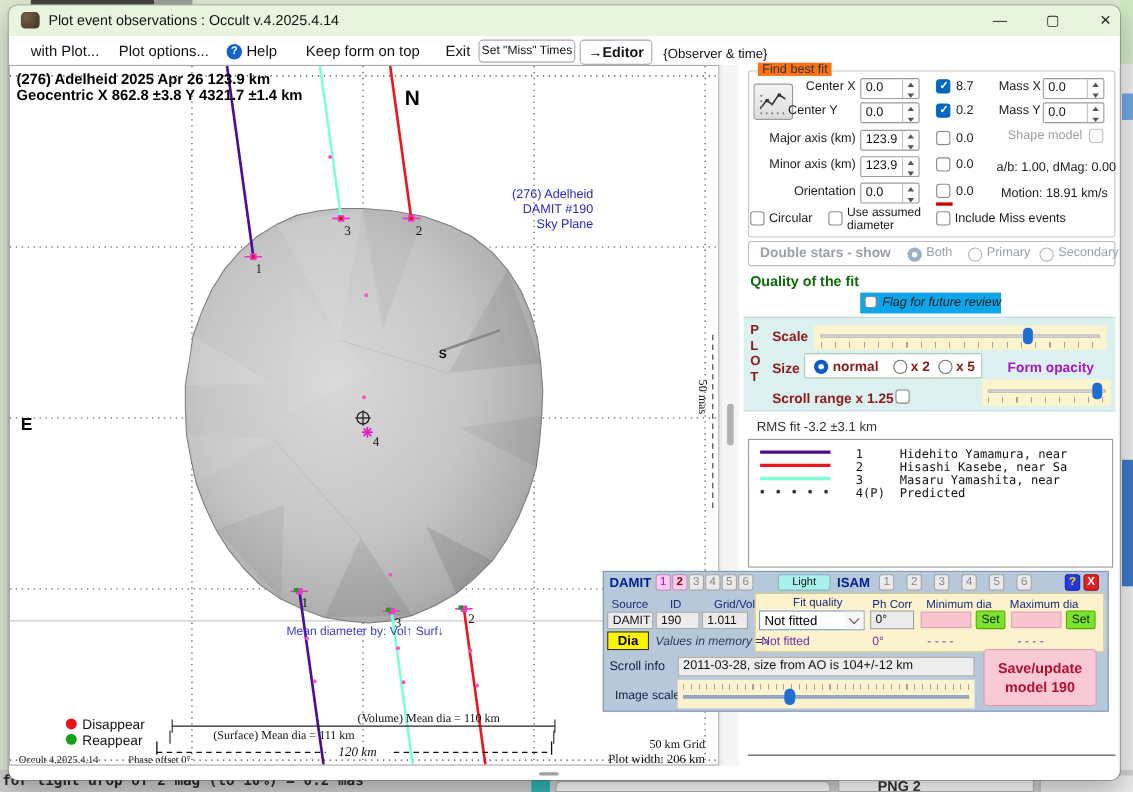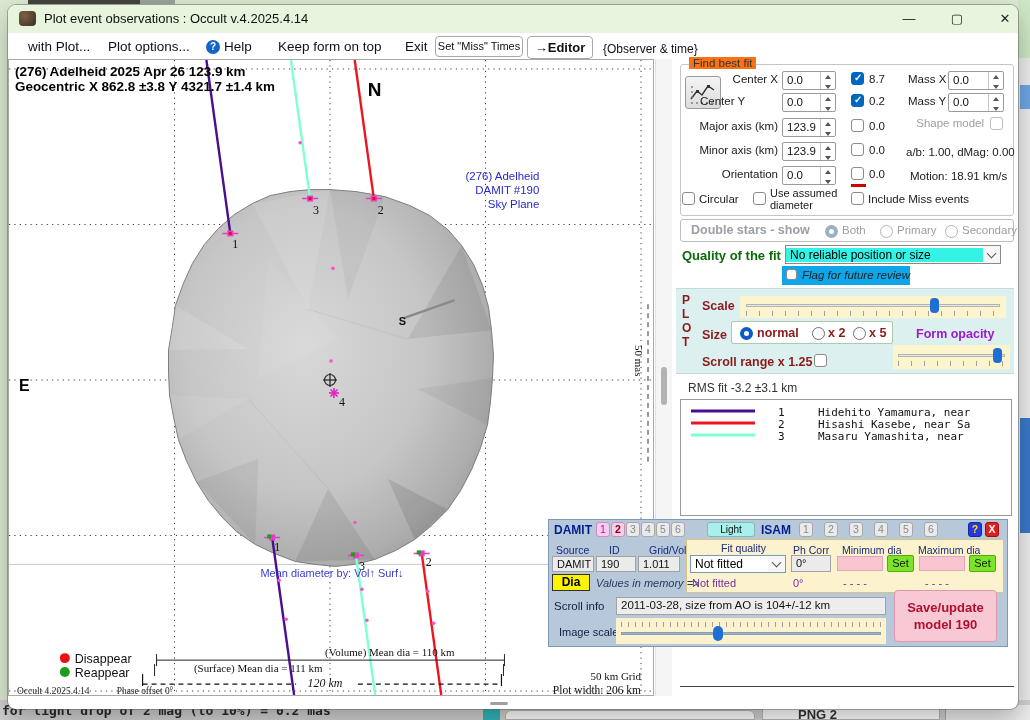--- a/index.html
+++ b/index.html
@@ -358,21 +358,21 @@
   <div class="rp-label" style="left:861px;top:68px">8.7</div>
   <div class="rp-label" style="left:900px;top:68px;width:36px;text-align:right">Mass X</div>
   <div class="spinner" style="left:940px;top:66px;width:56px">
     <span class="spin-val">0.0</span>
     <span class="spin-btns">
         <i class="up"></i>
         <i class="dn"></i>
       </span>
   </div>
 
-  <div class="rp-label" style="left:692px;top:90px;width:78px;text-align:left">Center Y</div>
+  <div class="rp-label" style="left:692px;top:90px;width:78px;text-align:center">Center Y</div>
   <div class="spinner" style="left:774px;top:88px;width:54px">
     <span class="spin-val">0.0</span>
     <span class="spin-btns">
         <i class="up"></i>
         <i class="dn"></i>
       </span>
   </div>
   <span class="cb checked" style="left:843px;top:89px"></span>
   <div class="rp-label" style="left:861px;top:90px">0.2</div>
   <div class="rp-label" style="left:900px;top:90px;width:36px;text-align:right">Mass Y</div>
@@ -433,26 +433,20 @@
     <span class="abs gray" style="left:10px;top:3px;font-size:12.5px;font-weight:bold">Double stars - show</span>
     <span class="radio sel dis" style="left:144px;top:5px"></span>
     <span class="abs gray" style="left:161px;top:4px;font-size:11.5px">Both</span>
     <span class="radio dis" style="left:199px;top:5px"></span>
     <span class="abs gray" style="left:216px;top:4px;font-size:11.5px">Primary</span>
     <span class="radio dis" style="left:264px;top:5px"></span>
     <span class="abs gray" style="left:281px;top:4px;font-size:11.5px">Secondary</span>
   </div>
 
   <div class="abs" style="left:674px;top:243px;font-size:13px;font-weight:bold;color:#0a6b0a">Quality of the fit</div>
-  <div class="combo" style="left:777px;top:240px;width:216px;height:19px">
-    <span class="val" style="background:#35f2e6">No reliable position or size</span>
-    <span class="chevbox">
-        <span class="chev"></span>
-      </span>
-  </div>
   <div class="abs" style="left:774px;top:261px;width:128px;height:19px;background:#0ea5e9">
     <span class="cb" style="left:4px;top:3px;width:11px;height:11px"></span>
     <span class="abs" style="left:20px;top:3px;font-size:11.5px;font-style:italic;color:#222">Flag for future review</span>
   </div>
 
   <div id="plotctl">
     <span class="abs darkred" style="left:6px;top:4px;font-size:12px">P</span>
     <span class="abs darkred" style="left:6px;top:18px;font-size:12px">L</span>
     <span class="abs darkred" style="left:6px;top:32px;font-size:12px">O</span>
     <span class="abs darkred" style="left:6px;top:46px;font-size:12px">T</span>
@@ -499,20 +493,27 @@
         </svg>
       <span class="num">2</span>
       <span class="nm">Hisashi Kasebe, near Sa</span>
     </div>
     <div class="lrow" style="top:30px">
       <svg width="68" height="9">
           <line x1="2" y1="4" x2="66" y2="4" stroke-width="3" stroke="#7fffd4"></line>
         </svg>
       <span class="num">3</span>
       <span class="nm">Masaru Yamashita, near</span>
+    </div>
+    <div class="lrow" style="top:42px">
+      <svg width="68" height="9">
+          <line x1="4" y1="4" x2="66" y2="4" stroke-width="3.4" stroke-linecap="round" stroke-dasharray="0 14.5" stroke="#303030"></line>
+        </svg>
+      <span class="num">4(P)</span>
+      <span class="nm">Predicted</span>
     </div>
   </div>
 
   <div class="abs" style="left:672px;top:681px;width:334px;height:1px;background:#444"></div>
 
   <div id="damit">
     <span class="dm-blue" style="left:5px;top:3px">DAMIT</span>
     <span class="dm-btn pink" style="left:47px;top:2px;color:#cc00cc">1</span>
     <span class="dm-btn pink" style="left:62px;top:2px;color:#8b0000;font-weight:bold">2</span>
     <span class="dm-btn" style="left:77px;top:2px">3</span>

